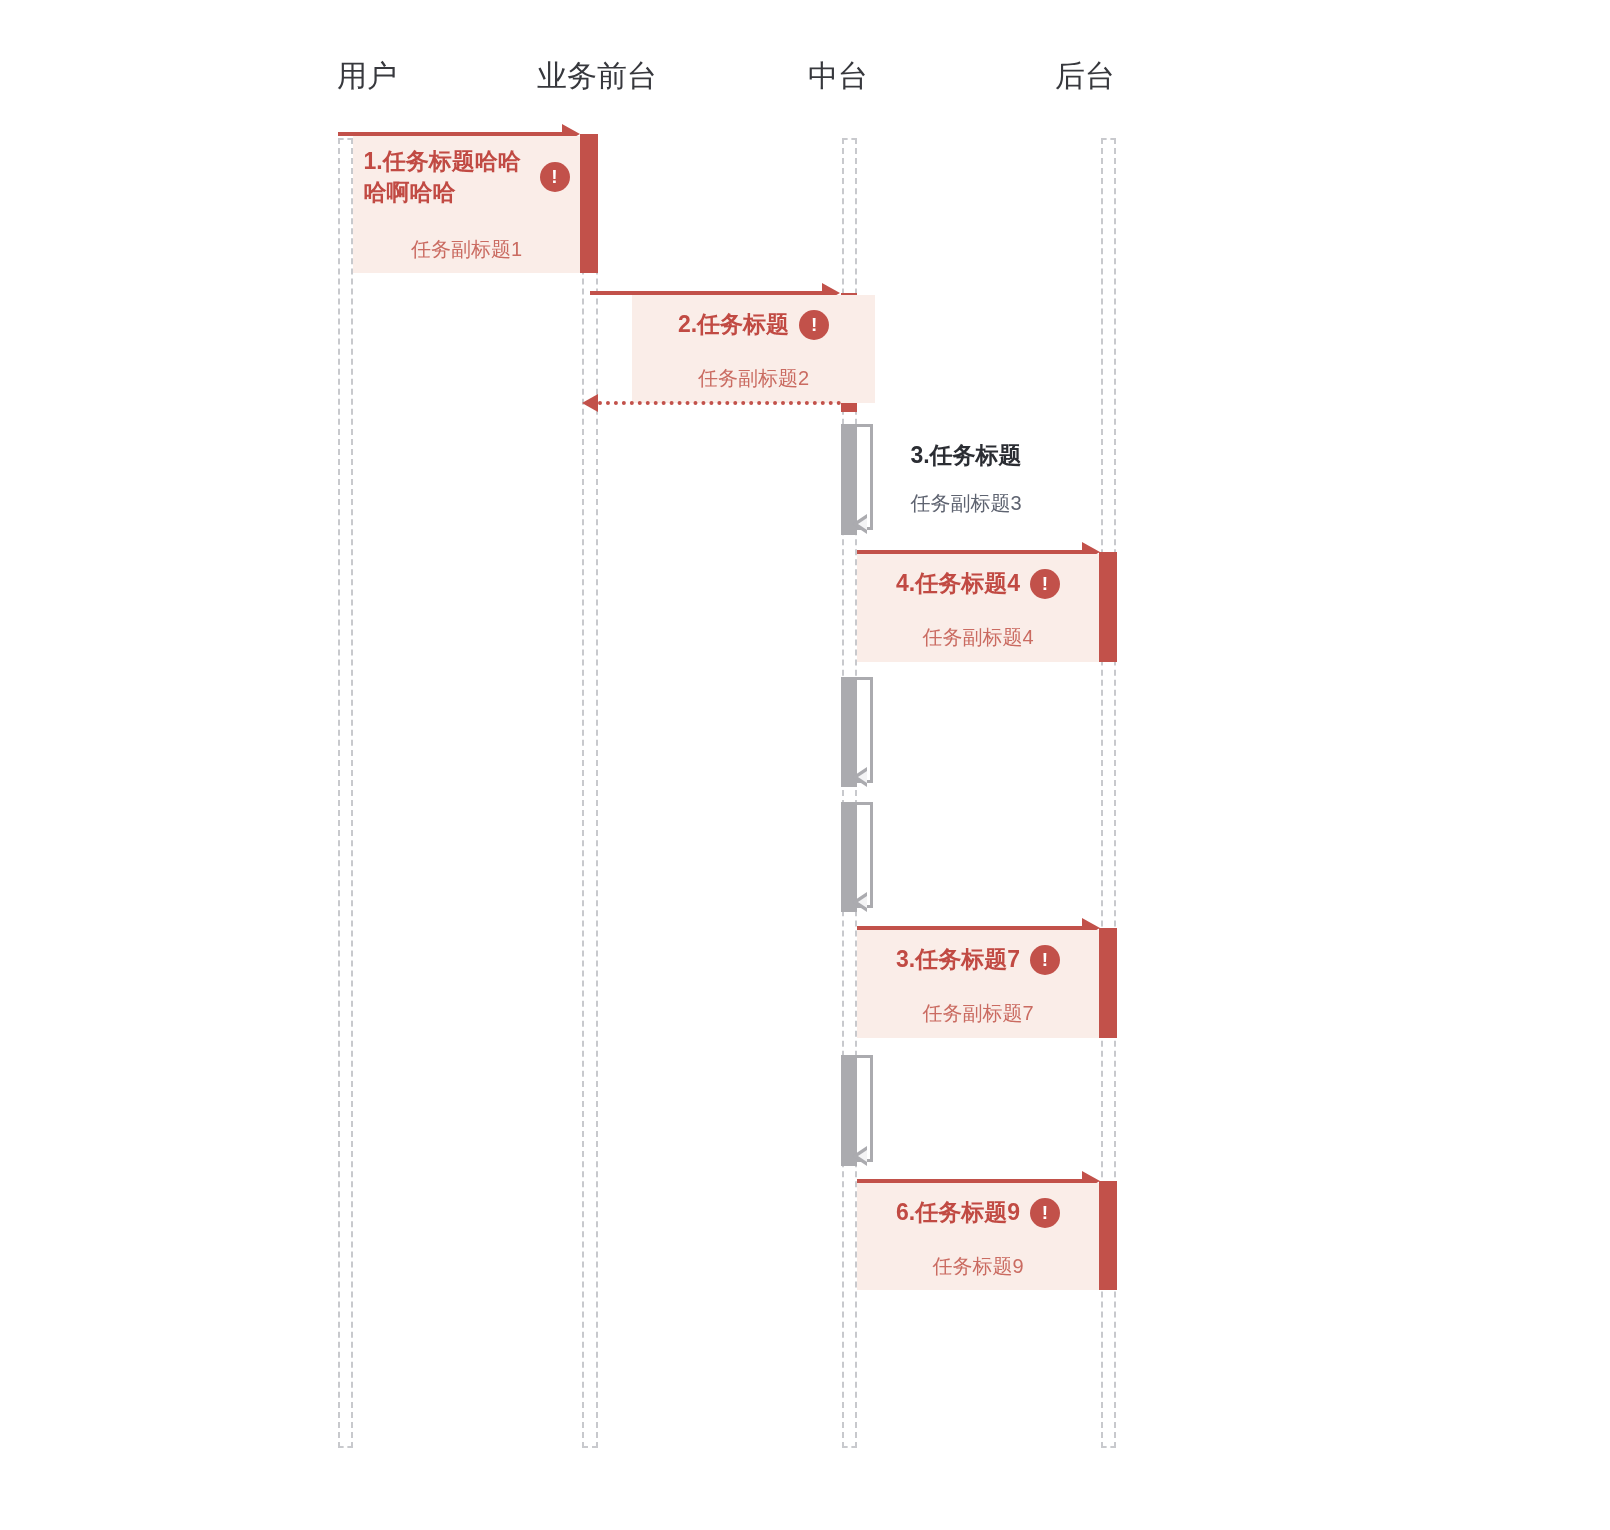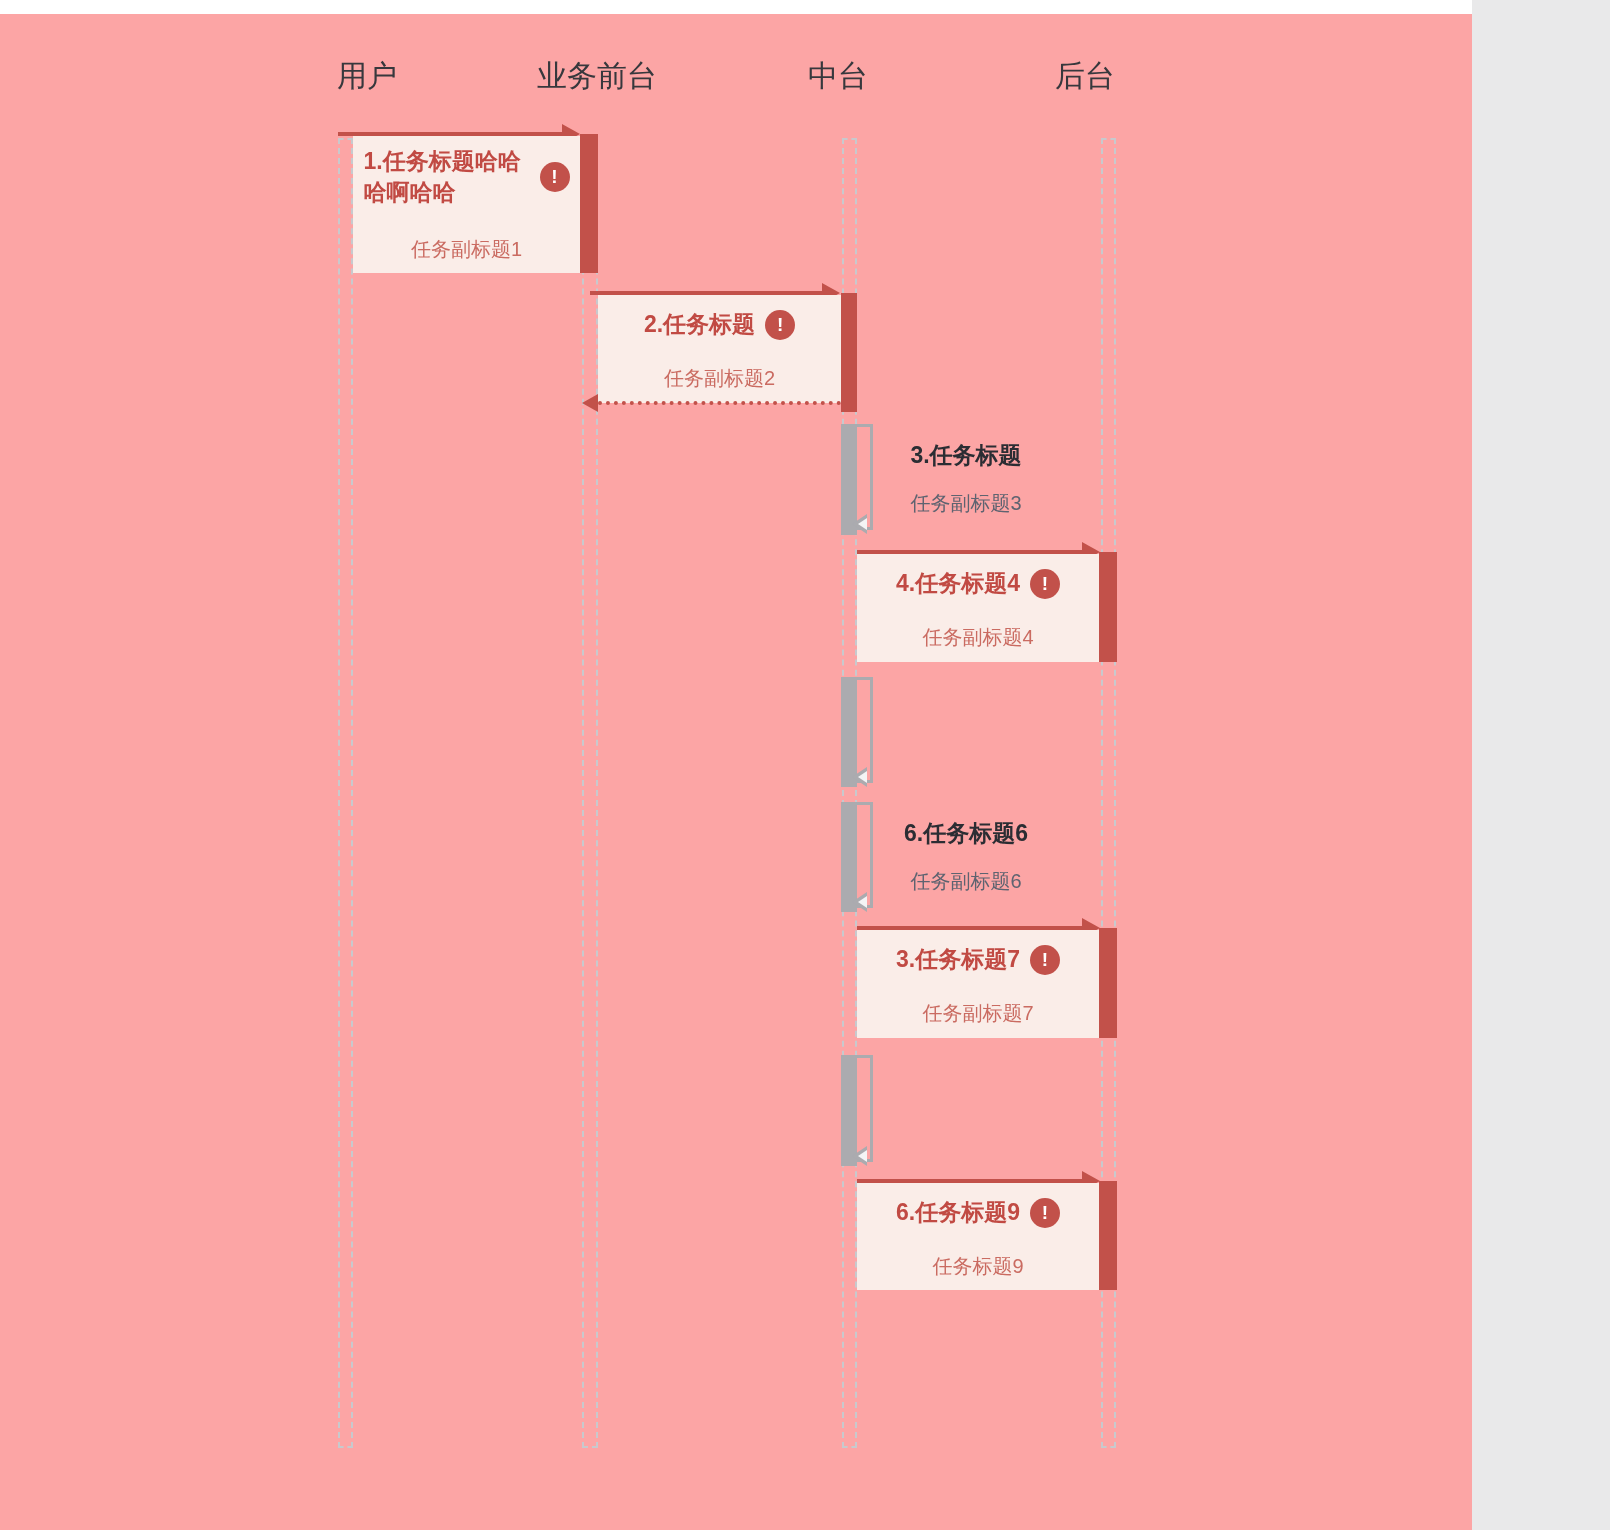--- a/index.html
+++ b/index.html
@@ -1,17 +1,17 @@
 <!DOCTYPE html>
 <html><head>
 <meta charset="utf-8">
 <style>
   html,body{margin:0;padding:0;}
   body{background:#e9e9ea;font-family:"Liberation Sans","DejaVu Sans",sans-serif;}
-  .canvas{position:relative;width:1472px;height:1530px;background:#fca5a5;overflow:hidden;}
+  .canvas{position:relative;width:1610px;height:1530px;background:#ffffff;overflow:hidden;}
   .topstrip{position:absolute;left:0;top:0;width:100%;height:14px;background:#FFFFFF;}
   .ll-label{position:absolute;top:56px;transform:translateX(-50%);font-size:30px;font-weight:500;color:#37383D;white-space:nowrap;}
   .lifeline{position:absolute;top:138px;height:1310px;border:2px dashed #C8C9CD;box-sizing:border-box;background:transparent;}
   .arrow-line{position:absolute;height:4px;background:#C2514A;}
   .head-right{position:absolute;width:0;height:0;border-left:18px solid #C2514A;border-top:10px solid transparent;border-bottom:10px solid transparent;}
   .head-left{position:absolute;width:0;height:0;border-right:16px solid #C2514A;border-top:9px solid transparent;border-bottom:9px solid transparent;}
   .return-line{position:absolute;height:0;border-top:4px dotted #C2514A;}
   .msg-box{position:absolute;background:#FAEDE8;box-sizing:border-box;}
   .act-bar{position:absolute;background:#C2514A;}
   .act-bar-gray{position:absolute;background:#ABABAF;z-index:3;}
@@ -50,21 +50,21 @@
     <div class="title-row" style="top:10px">
       <span class="msg-title wrap">1.任务标题哈哈哈啊哈哈</span>
       <span class="badge">!</span>
     </div>
     <div class="msg-sub" style="top:100px">任务副标题1</div>
   </div>
 
   <div class="arrow-line" style="left:590px;top:291px;width:234px"></div>
   <div class="head-right" style="left:822px;top:283px"></div>
   <div class="act-bar" style="left:841px;top:293px;width:16px;height:119px"></div>
-  <div class="msg-box" style="left:598px;top:295px;width:243px;height:108px">
+  <div class="msg-box" style="left:632px;top:295px;width:243px;height:108px">
     <div class="title-row" style="top:14px">
       <span class="msg-title">2.任务标题</span>
       <span class="badge">!</span>
     </div>
     <div class="msg-sub" style="top:70px">任务副标题2</div>
   </div>
   <div class="return-line" style="left:598px;top:401px;width:243px"></div>
   <div class="head-left" style="left:582px;top:394px"></div>
 
   <div class="loop-bracket" style="left:850px;top:424px;width:23px;height:106px"></div>
@@ -89,24 +89,20 @@
 
   <div class="loop-bracket" style="left:850px;top:677px;width:23px;height:106px"></div>
   <div class="act-bar-gray" style="left:841px;top:677px;width:16px;height:110px"></div>
   <div class="loop-head-outer" style="left:852px;top:767px"></div>
   <div class="loop-head-inner" style="left:858px;top:771px"></div>
 
   <div class="loop-bracket" style="left:850px;top:802px;width:23px;height:106px"></div>
   <div class="act-bar-gray" style="left:841px;top:802px;width:16px;height:110px"></div>
   <div class="loop-head-outer" style="left:852px;top:892px"></div>
   <div class="loop-head-inner" style="left:858px;top:896px"></div>
-  <div class="self-text" style="left:845px;top:802px;height:110px">
-    <div class="self-title" style="top:16px">6.任务标题6</div>
-    <div class="self-sub" style="top:66px">任务副标题6</div>
-  </div>
 
   <div class="arrow-line" style="left:857px;top:926px;width:227px"></div>
   <div class="head-right" style="left:1082px;top:918px"></div>
   <div class="act-bar" style="left:1099px;top:928px;width:18px;height:110px"></div>
   <div class="msg-box" style="left:857px;top:930px;width:242px;height:108px">
     <div class="title-row" style="top:14px">
       <span class="msg-title">3.任务标题7</span>
       <span class="badge">!</span>
     </div>
     <div class="msg-sub" style="top:70px">任务副标题7</div>

